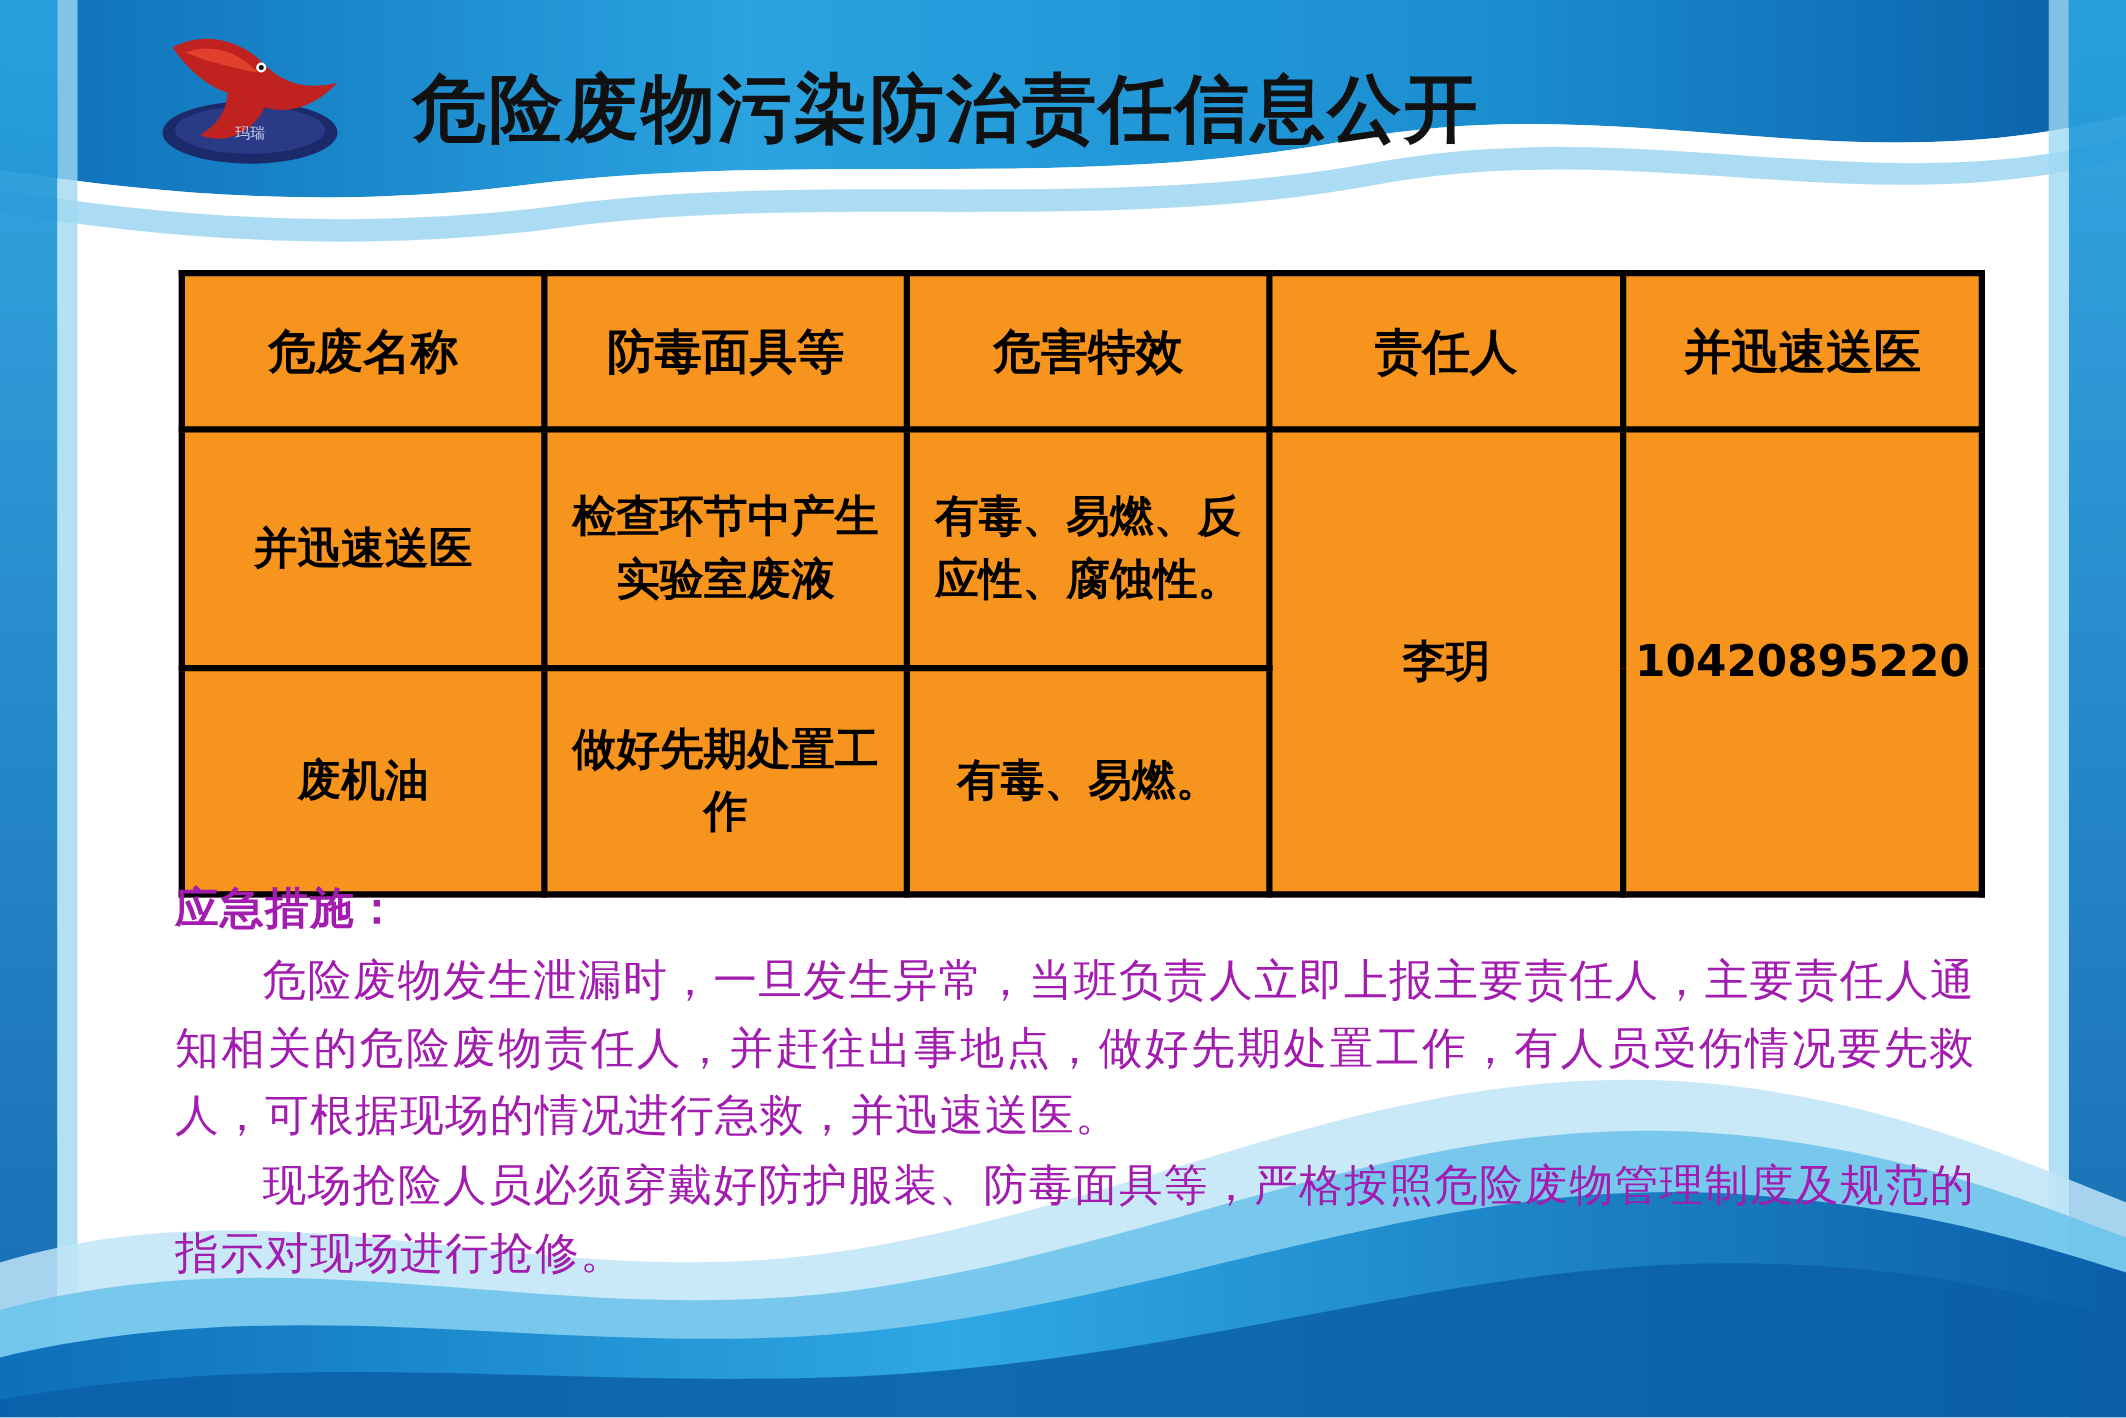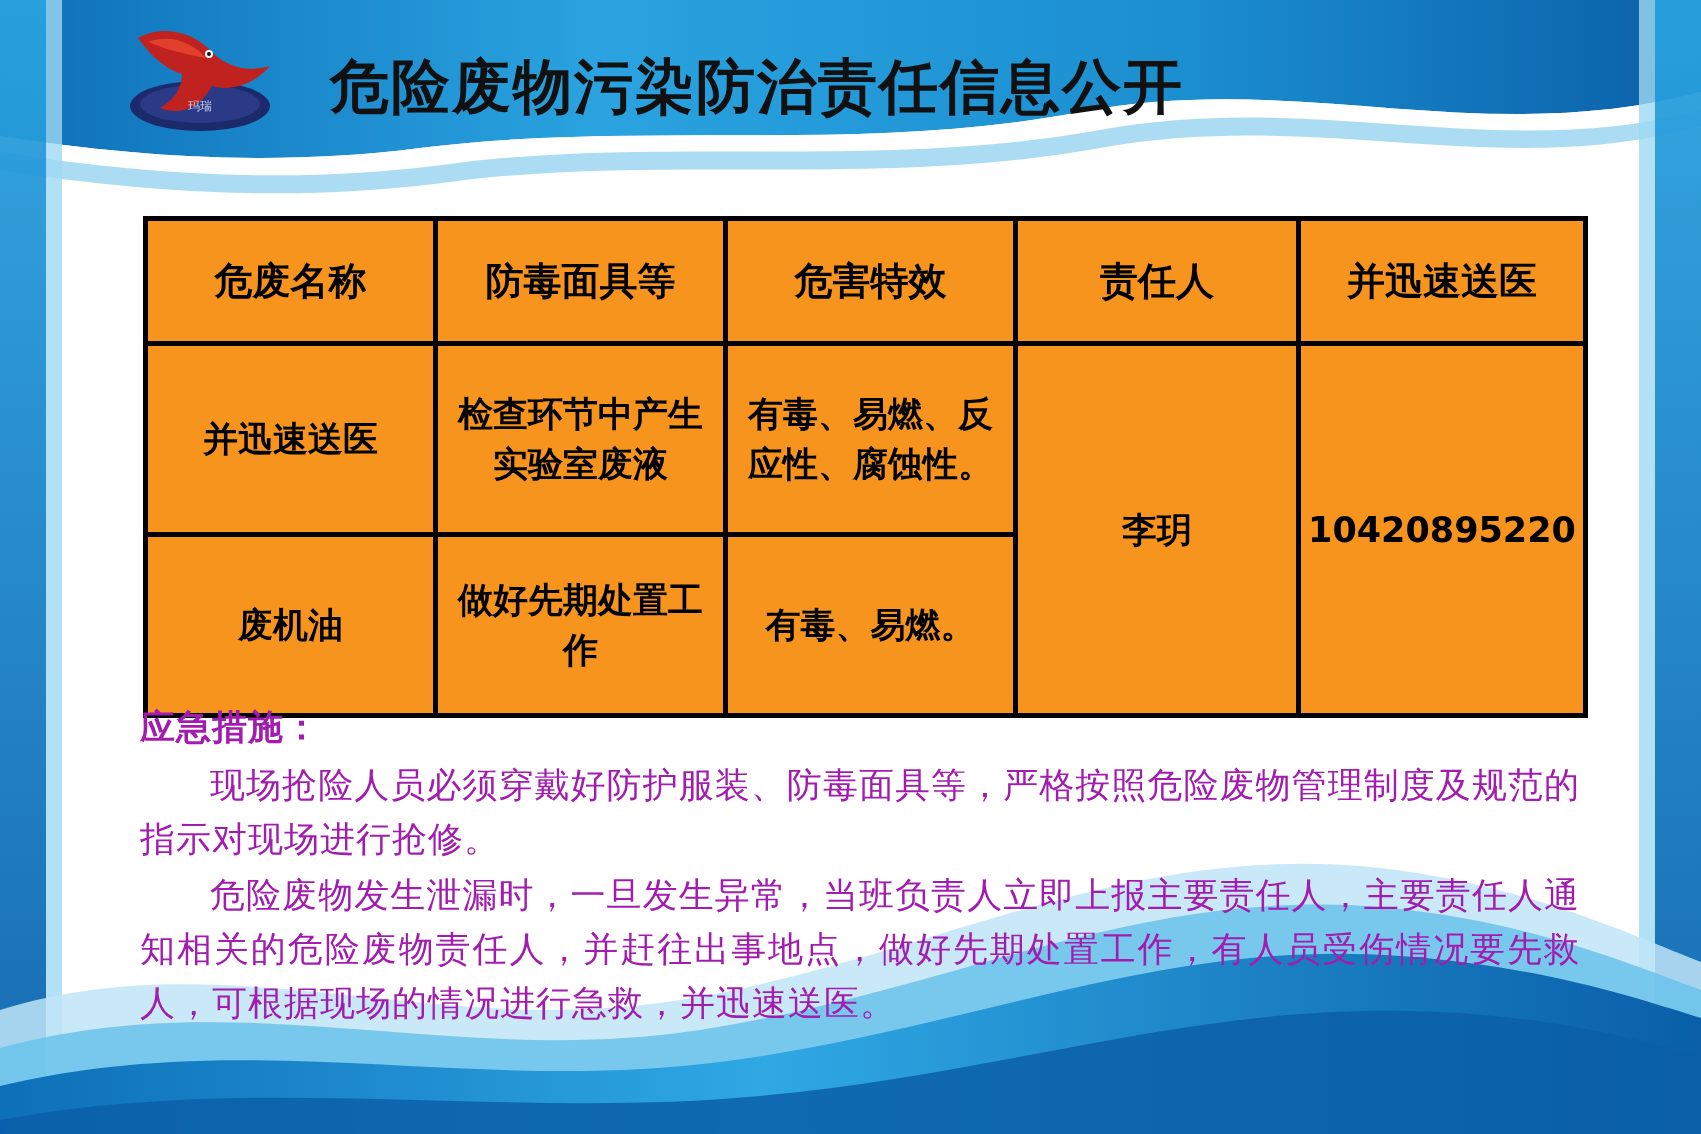--- a/index.html
+++ b/index.html
@@ -200,17 +200,17 @@
           <td class="cell" style="height:160px">废机油</td>
           <td class="cell">做好先期处置工作</td>
           <td class="cell">有毒、易燃。</td>
         </tr>
       </tbody>
     </table>
   </div>
 
   <div class="body-text">
     <p class="lead">应急措施：</p>
+    <p class="indent">危险废物发生泄漏时，一旦发生异常，当班负责人立即上报主要责任人，主要责任人通知相关的危险废物责任人，并赶往出事地点，做好先期处置工作，有人员受伤情况要先救人，可根据现场的情况进行急救，并迅速送医。</p>
     <p class="indent">现场抢险人员必须穿戴好防护服装、防毒面具等，严格按照危险废物管理制度及规范的指示对现场进行抢修。</p>
-    <p class="indent">危险废物发生泄漏时，一旦发生异常，当班负责人立即上报主要责任人，主要责任人通知相关的危险废物责任人，并赶往出事地点，做好先期处置工作，有人员受伤情况要先救人，可根据现场的情况进行急救，并迅速送医。</p>
   </div>
 
 </div>
 
 </body></html>

